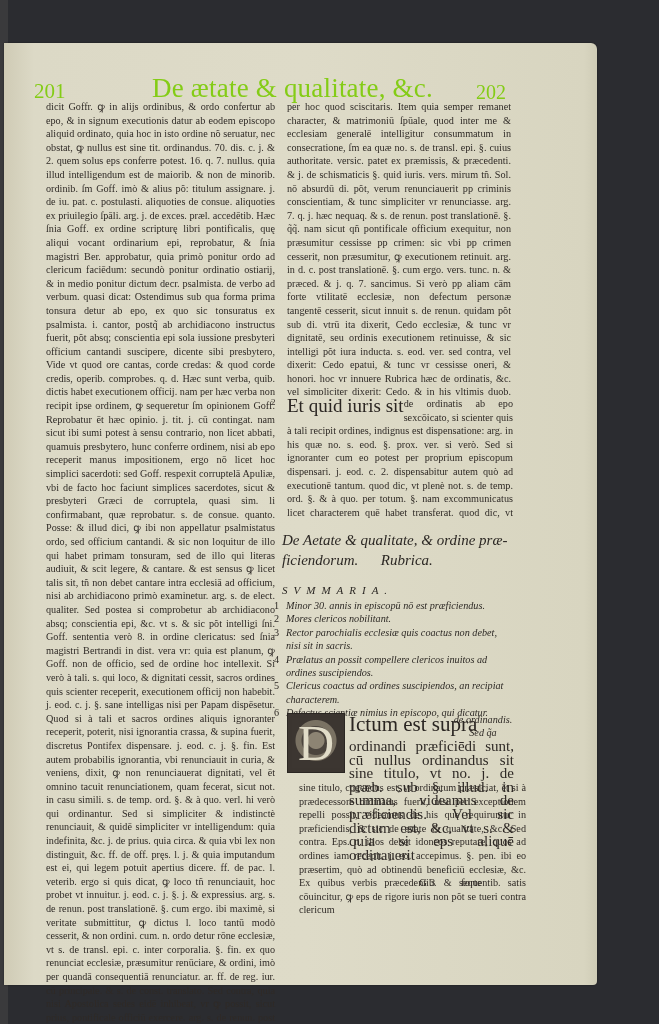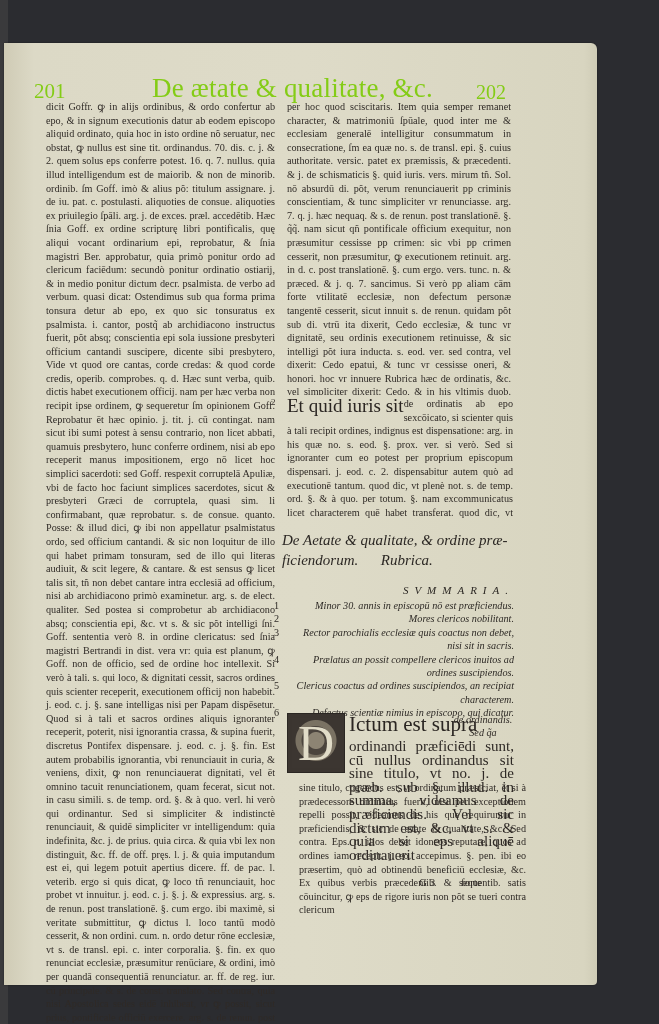--- a/index.html
+++ b/index.html
@@ -49,31 +49,31 @@
   }
   .big-lead { font-size: 19px; font-family: "Liberation Serif", serif; color: #2b2622; float: left; line-height: 18px; }
 
   .title-block {
     position: absolute; left: 282px; top: 530px; width: 232px;
     font-family: "Liberation Serif", serif; font-style: italic;
     color: #2c2824; font-size: 15px; line-height: 20px; 
   }
   .summa-head {
     position: absolute; left: 282px; top: 584px; width: 232px;
-    text-align: right; font-family: "Liberation Serif", serif; font-style: italic;
+    text-align: left; font-family: "Liberation Serif", serif; font-style: italic;
     letter-spacing: 6px; font-size: 11px; color: #2c2824;
   }
   .summa-list {
     position: absolute; left: 274px; top: 599px; width: 240px;
     font-family: "Liberation Serif", serif; font-style: italic;
     font-size: 10.2px; line-height: 13.4px; color: #2d2925;
   }
   .summa-item { display: flex; }
   .summa-num { width: 12px; font-style: normal; flex: none; }
-  .summa-text { flex: 1; text-align: right; }
+  .summa-text { flex: 1; }
 
   .dropcap {
     position: absolute; left: 287px; top: 713px; width: 56px; height: 58px;
     background: #3b3530;
     border: 1px solid #2a2622;
     display: flex; align-items: center; justify-content: center;
   }
   .dropcap-inner {
     width: 48px; height: 50px; background:
       radial-gradient(circle at 50% 45%, #8d8473 0 8px, #4b443d 9px 14px, #7a7263 15px 20px, #3c3631 21px);

